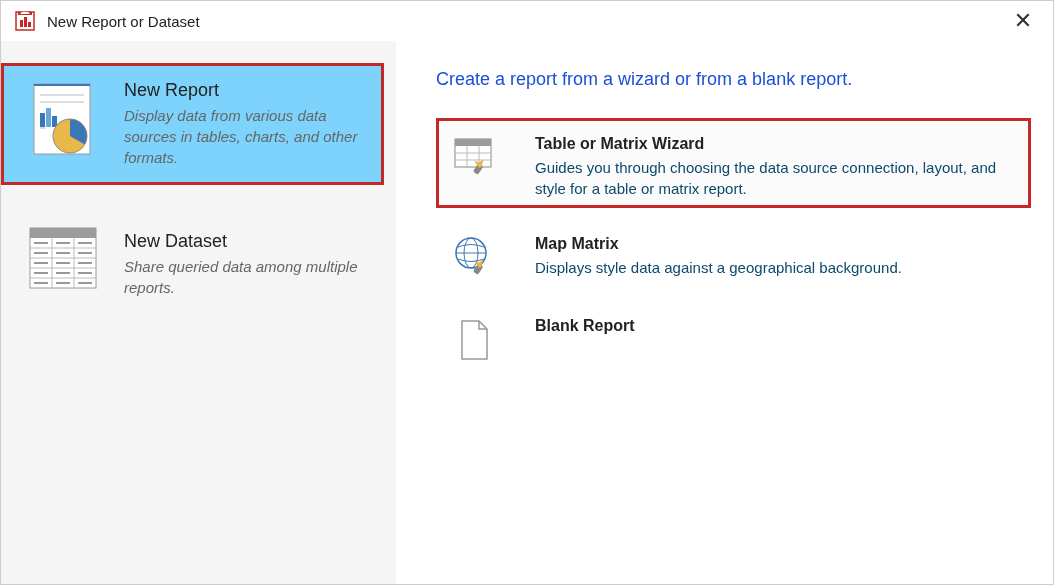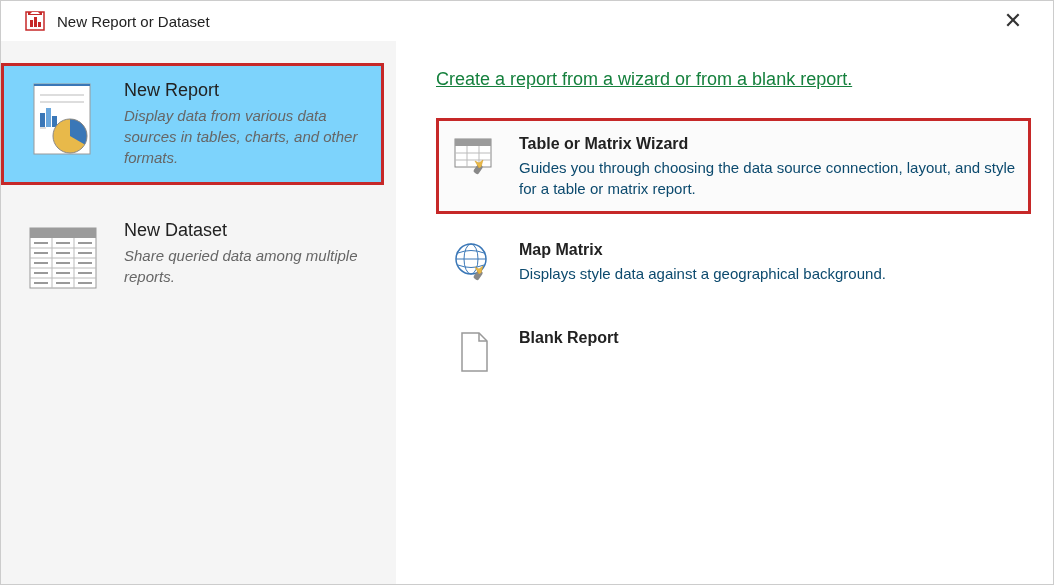--- a/index.html
+++ b/index.html
@@ -8,21 +8,21 @@
     background: #fff;
     width: 1054px;
     height: 585px;
     overflow: hidden;
     border: 1px solid #ccc;
   }
   .titlebar {
     display: flex;
     align-items: center;
     height: 40px;
-    padding: 0 24px;
+    padding: 0 14px;
   }
   .titlebar .app-icon {
     width: 20px;
     height: 20px;
     margin-right: 12px;
   }
   .titlebar .title {
     font-size: 15px;
     color: #222;
     flex: 1;
@@ -49,21 +49,21 @@
     padding: 14px 12px 14px 20px;
     gap: 22px;
     background: #f5f5f5;
     cursor: pointer;
     border: 3px solid transparent;
   }
   .side-item.selected {
     background: #7dd3fc;
     border: 3px solid #c62828;
   }
-  .side-item + .side-item { margin-top: 18px; }
+  .side-item + .side-item { margin-top: 18px; align-items: flex-end; }
   .side-icon {
     width: 78px;
     height: 78px;
     flex-shrink: 0;
     display: flex;
     align-items: center;
     justify-content: center;
   }
   .side-text { padding-top: 0; }
   .side-text .h {
@@ -76,28 +76,27 @@
     color: #666;
     line-height: 1.4;
     font-style: italic;
   }
   .main {
     flex: 1;
     padding: 28px 22px 20px 40px;
   }
   .main-heading {
     font-size: 18px;
-    color: #15803d;
+    color: #1d4ed8;
     margin-bottom: 28px;
-    text-decoration: underline;
   }
   .option {
     display: flex;
-    gap: 24px;
-    padding: 14px 12px 12px 14px;
+    gap: 40px;
+    padding: 14px 12px 6px 14px;
     align-items: flex-start;
     border: 3px solid transparent;
     cursor: pointer;
   }
   .option.selected {
     background: #fbfbfb;
     border: 3px solid #c62828;
   }
   .option + .option { margin-top: 10px; }
   .opt-icon {

